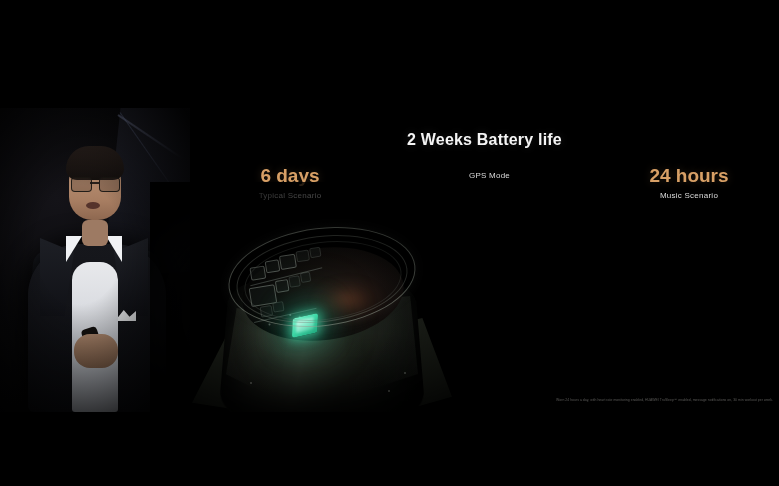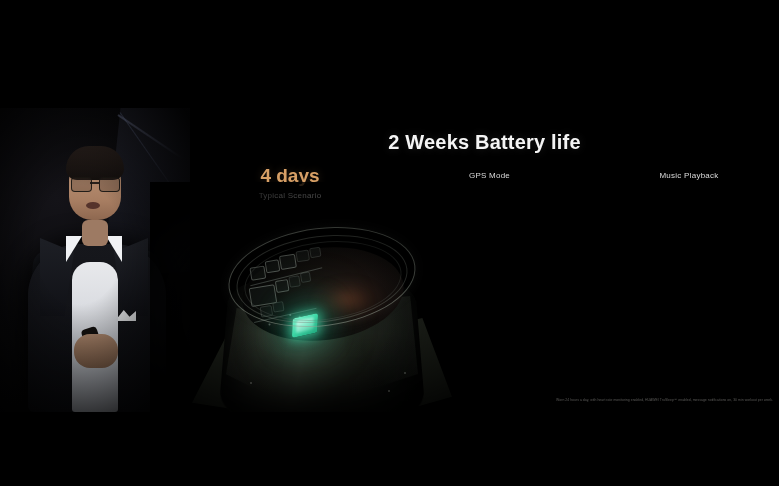--- a/index.html
+++ b/index.html
@@ -243,21 +243,21 @@
     background: #000000;
   }
 
   .slide-title {
     position: absolute;
     left: 0;
     right: 0;
     top: 131px;
     text-align: center;
     color: #f4f4f4;
-    font-size: 20px;
+    font-size: 16px;
     font-weight: bold;
     letter-spacing: .2px;
     text-shadow: 0 0 10px rgba(255,255,255,.12);
   }
 
   .stats {
     position: absolute;
     left: 20px;
     right: 10px;
     top: 166px;
@@ -555,30 +555,31 @@
     <div class="stage-vignette"></div>
   </div>
 
   <div class="slide">
 
     <div class="slide-title">2 Weeks Battery life</div>
 
     <div class="stats">
 
       <div class="stat">
-        <div class="stat-value">4 days</div>
+        <div class="stat-value">6 days</div>
         <div class="stat-label">Typical Scenario</div>
       </div>
 
       <div class="stat">
         <div class="stat-label">GPS Mode</div>
       </div>
 
       <div class="stat">
-        <div class="stat-label">Music Playback</div>
+        <div class="stat-value">24 hours</div>
+        <div class="stat-label">Music Scenario</div>
       </div>
 
     </div>
 
     <div class="chip-callout">
       <div class="callout-title">High Efficiency</div>
       <div class="callout-sub">Kirin A1 Chip</div>
     </div>
 
     <div class="disclaimer">Worn 24 hours a day, with heart rate monitoring enabled, HUAWEI TruSleep™ enabled, message notifications on, 30 min workout per week.</div>

